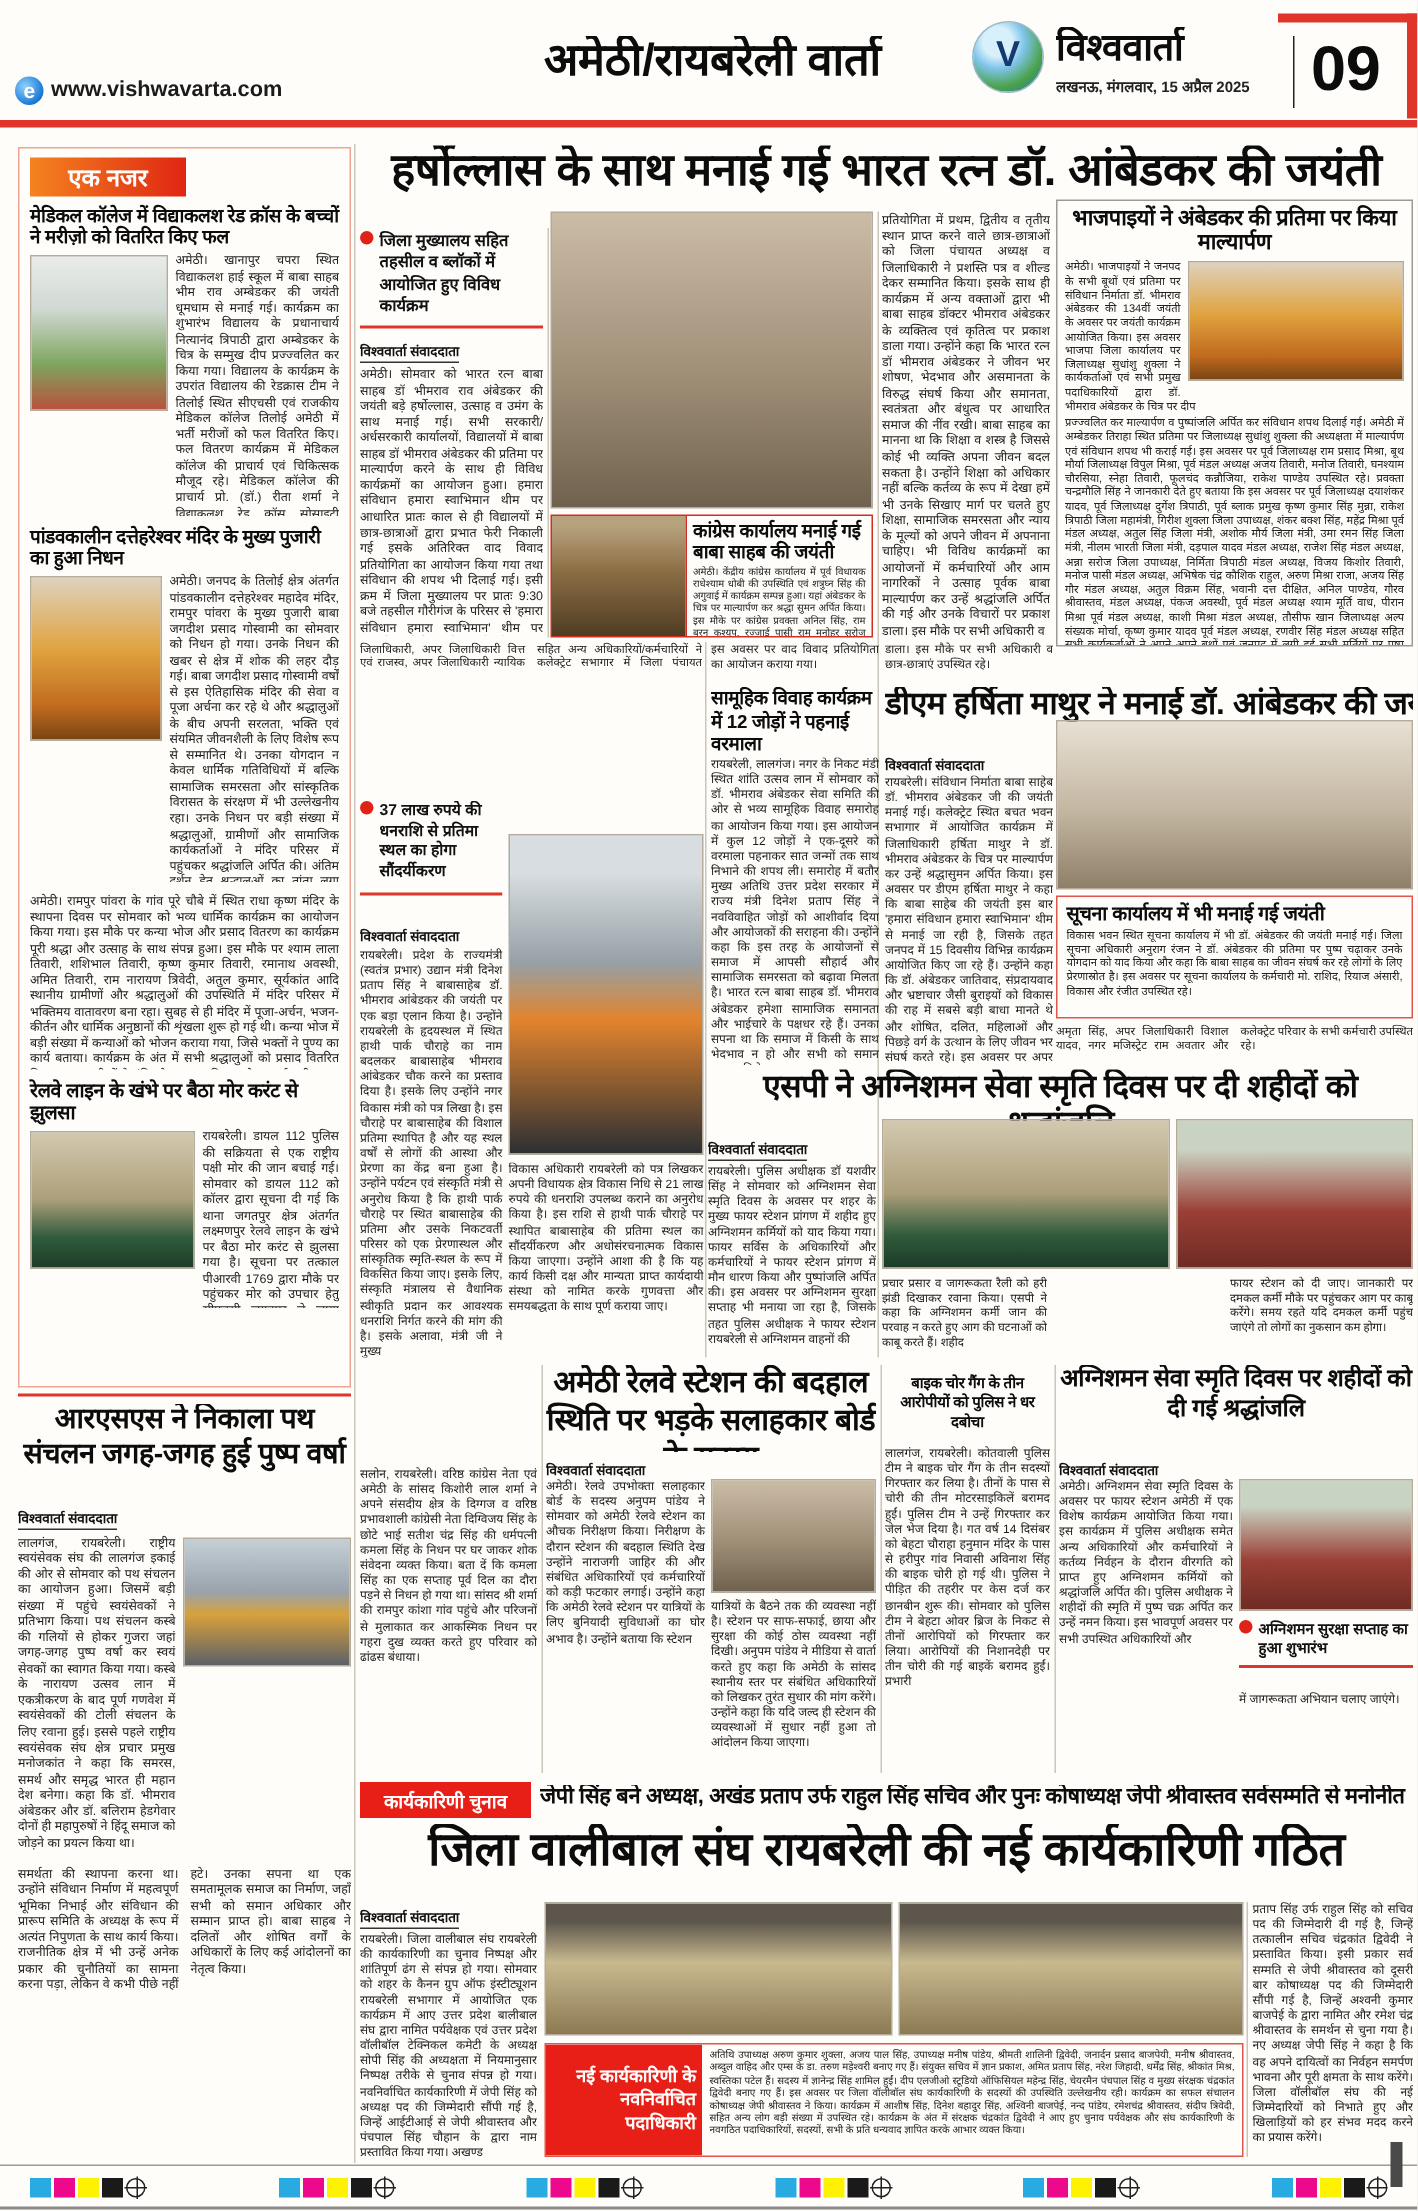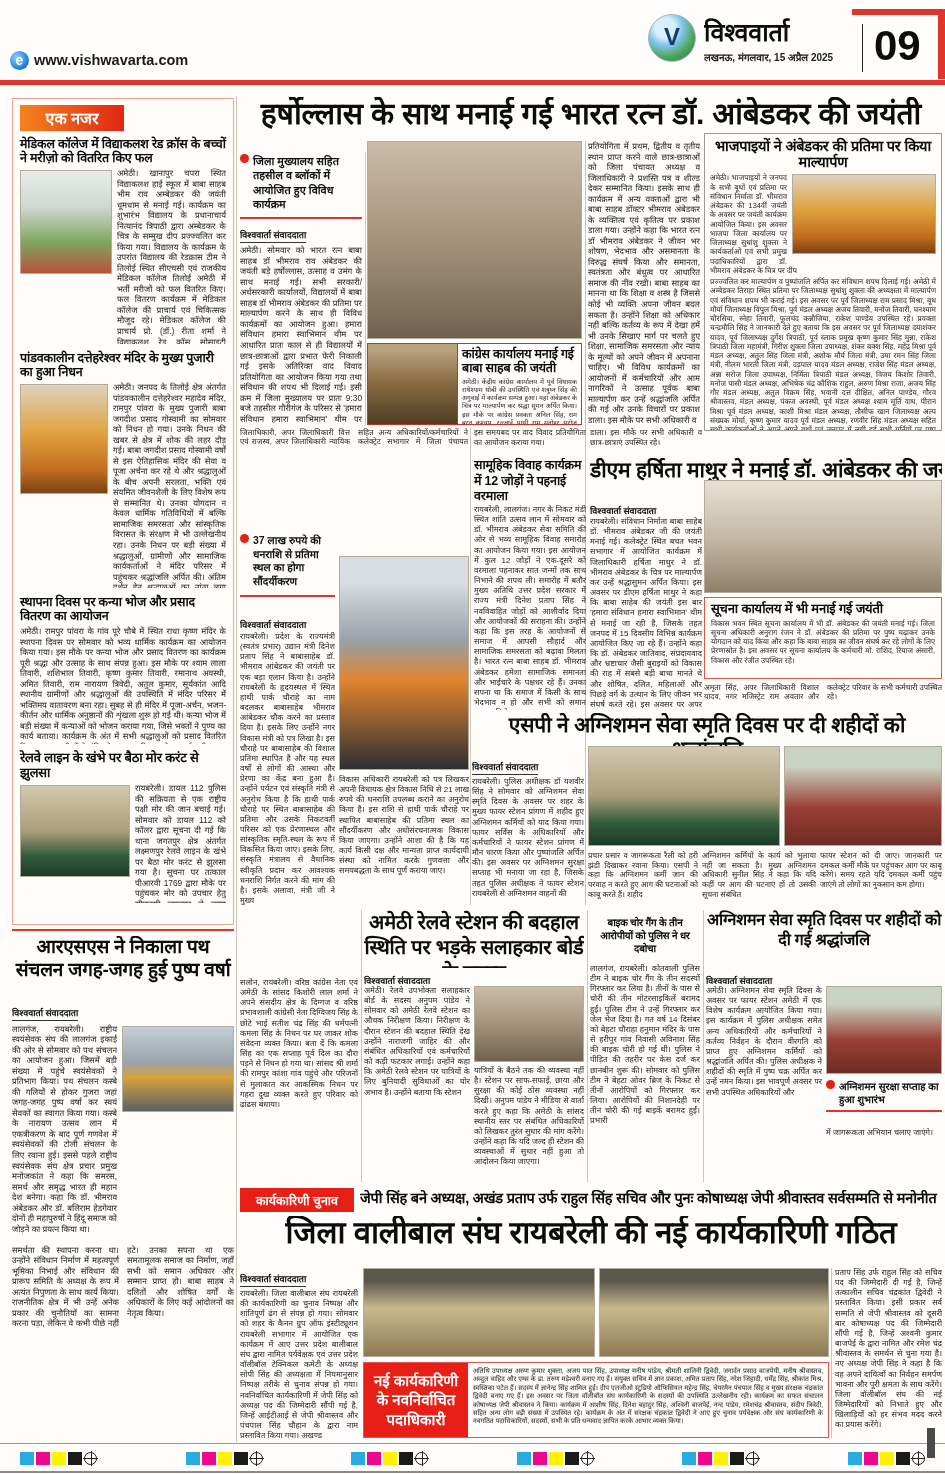--- a/index.html
+++ b/index.html
@@ -44,20 +44,21 @@
 </head>
 <body>
 
 <div class="page">
 
   <div class="abs" style="left:10px;top:46px;width:220px;height:28px;display:flex;align-items:center">
     <span style="width:19px;height:19px;border-radius:50%;background:radial-gradient(circle at 35% 35%,#8fd0ff,#1a7ad4 70%,#0b4f9c);color:#fff;font-weight:bold;font-size:14px;display:inline-flex;align-items:center;justify-content:center;margin-right:5px">e</span>
     <span style="font-size:14.5px;font-weight:bold;color:#1b1b1b">www.vishwavarta.com</span>
   </div>
 
+  <div class="abs hl ctr" style="left:300px;top:24px;width:350px;height:44px;font-size:30px">अमेठी/रायबरेली वार्ता</div>
 
   <div class="abs" style="left:648px;top:14px;width:48px;height:48px;border-radius:50%;background:radial-gradient(circle at 35% 28%,#d8f0fb 0 22%,#7fc4ea 40%,#4aa24a 68%,#1c74b8);border:1px solid #9db8c6">
     <span style="position:absolute;left:0;right:0;top:8px;text-align:center;font-weight:bold;font-size:24px;color:#143a6e">V</span>
   </div>
   <div class="abs hl" style="left:704px;top:18px;width:150px;height:30px;font-size:25px">विश्ववार्ता</div>
   <div class="abs" style="left:704px;top:50px;width:160px;height:14px;font-size:10px;font-weight:bold;color:#222">लखनऊ,  मंगलवार, 15 अप्रैल 2025</div>
 
   <div class="abs" style="left:862px;top:24px;width:1px;height:48px;background:#222"></div>
   <div class="abs hl" style="left:874px;top:22px;width:62px;height:50px;font-size:42px">09</div>
   <div class="abs" style="left:852px;top:9px;width:93px;height:6px;background:#e0352a"></div>
@@ -87,21 +88,20 @@
 
     <div style="margin-bottom:7px">
       <div class="hl" style="font-size:12.5px;margin-bottom:3px">पांडवकालीन दत्तेहरेश्वर  मंदिर के मुख्य पुजारी का हुआ निधन</div>
       <div style="overflow:hidden">
         <div class="photo ph-saffron" style="float:left;width:88px;height:110px;margin:2px 5px 2px 0"></div>
         <div class="body-txt" style="height:206px;overflow:hidden">अमेठी। जनपद के तिलोई क्षेत्र अंतर्गत पांडवकालीन दत्तेहरेश्वर महादेव मंदिर, रामपुर पांवरा के मुख्य पुजारी बाबा जगदीश प्रसाद गोस्वामी का सोमवार को निधन हो गया। उनके निधन की खबर से क्षेत्र में शोक की लहर दौड़ गई। बाबा जगदीश प्रसाद गोस्वामी वर्षों से इस ऐतिहासिक मंदिर की सेवा व पूजा अर्चना कर रहे थे और श्रद्धालुओं के बीच अपनी सरलता, भक्ति एवं संयमित जीवनशैली के लिए विशेष रूप से सम्मानित थे। उनका योगदान न केवल धार्मिक गतिविधियों में बल्कि सामाजिक समरसता और सांस्कृतिक विरासत के संरक्षण में भी उल्लेखनीय रहा। उनके निधन पर बड़ी संख्या में श्रद्धालुओं, ग्रामीणों और सामाजिक कार्यकर्ताओं ने मंदिर परिसर में पहुंचकर श्रद्धांजलि अर्पित की। अंतिम दर्शन हेतु श्रद्धालुओं का तांता लगा रहा। स्थानीय जनप्रतिनिधियों एवं संत समाज ने उनके निधन को अपूरणीय क्षति बताया है। ग्राम प्रधान नंद किशोर, जिला पंचायत सदस्य दिनेश जायसवाल नीरज शुक्ला, मंशा राम सैनी, हरिश्चंद्र, सुरेश सिंह, मारुत मिश्रा, श्याम सुंदर मदन शुक्ला, अंकित त्रिवेदी, शिव सागर मिश्रा, रमेश अम्हिरोजी रामू सैनी, अधिक सोनी आदि लोगों ने पहुंच परिवार को ढांढस बंधाया।</div>
       </div>
     </div>
 
     <div style="margin-bottom:7px">
-      <div class="hl" style="font-size:12.5px;margin-bottom:3px">स्थापना दिवस पर कन्या भोज और प्रसाद वितरण का आयोजन</div>
       <div class="body-txt" style="height:118px;overflow:hidden">अमेठी। रामपुर पांवरा के गांव पूरे चौबे में स्थित राधा कृष्ण मंदिर के स्थापना दिवस पर सोमवार को भव्य धार्मिक कार्यक्रम का आयोजन किया गया। इस मौके पर कन्या भोज और प्रसाद वितरण का कार्यक्रम पूरी श्रद्धा और उत्साह के साथ संपन्न हुआ। इस मौके पर श्याम लाला तिवारी, शशिभाल तिवारी, कृष्ण कुमार तिवारी, रमानाथ अवस्थी, अमित तिवारी, राम नारायण त्रिवेदी, अतुल कुमार, सूर्यकांत आदि स्थानीय ग्रामीणों और श्रद्धालुओं की उपस्थिति में मंदिर परिसर में भक्तिमय वातावरण बना रहा। सुबह से ही मंदिर में पूजा-अर्चन, भजन-कीर्तन और धार्मिक अनुष्ठानों की शृंखला शुरू हो गई थी। कन्या भोज में बड़ी संख्या में कन्याओं को भोजन कराया गया, जिसे भक्तों ने पुण्य का कार्य बताया। कार्यक्रम के अंत में सभी श्रद्धालुओं को प्रसाद वितरित किया गया। ग्रामीणों ने मंदिर के स्थापना दिवस को हर वर्ष इसी प्रकार मनाने का संकल्प लिया।</div>
     </div>
 
     <div>
       <div class="hl" style="font-size:13px;margin-bottom:3px">रेलवे लाइन के खंभे पर बैठा मोर करंट से झुलसा</div>
       <div style="overflow:hidden">
         <div class="photo ph-khaki" style="float:left;width:110px;height:92px;margin:2px 5px 2px 0"></div>
         <div class="body-txt" style="height:120px;overflow:hidden">रायबरेली। डायल 112 पुलिस की सक्रियता से एक राष्ट्रीय पक्षी मोर की जान बचाई गई। सोमवार को डायल 112 को कॉलर द्वारा सूचना दी गई कि थाना जगतपुर क्षेत्र अंतर्गत लक्ष्मणपुर रेलवे लाइन के खंभे पर बैठा मोर करंट से झुलसा गया है। सूचना पर तत्काल पीआरवी 1769 द्वारा मौके पर पहुंचकर मोर को उपचार हेतु सीएचसी जगतपुर ले जाया गया, जहां इलाज के बाद पीआरवी 1769 द्वारा मोर को वन विभाग को सुपुर्द कर दिया गया। इस ऑपरेशन में शामिल डायल 112 पीआरवी 1769 पुलिस टीम में आ.अंकुर चौहान, होम गार्ड मधुसूदन सिंह और हे0 गा0प्र0 धर्मराज यादव शामिल थे। उनकी तत्परता और सक्रियता से मोर की जान बचाई जा सकी।</div>
       </div>
     </div>
@@ -158,21 +158,21 @@
       <span class="dot"></span>
       <span>37 लाख रुपये की धनराशि से प्रतिमा स्थल का होगा सौंदर्यीकरण</span>
     </div>
   </div>
   <div class="abs" style="left:240px;top:614px;width:95px;height:14px"><span class="byline">विश्ववार्ता संवाददाता</span></div>
   <div class="abs body-txt" style="left:240px;top:632px;width:95px;height:273px;font-size:8px">रायबरेली। प्रदेश के राज्यमंत्री (स्वतंत्र प्रभार) उद्यान मंत्री दिनेश प्रताप सिंह ने बाबासाहेब डॉ. भीमराव आंबेडकर की जयंती पर एक बड़ा एलान किया है। उन्होंने रायबरेली के हृदयस्थल में स्थित हाथी पार्क चौराहे का नाम बदलकर बाबासाहेब भीमराव आंबेडकर चौक करने का प्रस्ताव दिया है। इसके लिए उन्होंने नगर विकास मंत्री को पत्र लिखा है। इस चौराहे पर बाबासाहेब की विशाल प्रतिमा स्थापित है और यह स्थल वर्षों से लोगों की आस्था और प्रेरणा का केंद्र बना हुआ है। उन्होंने पर्यटन एवं संस्कृति मंत्री से अनुरोध किया है कि हाथी पार्क चौराहे पर स्थित बाबासाहेब की प्रतिमा और उसके निकटवर्ती परिसर को एक प्रेरणास्थल और सांस्कृतिक स्मृति-स्थल के रूप में विकसित किया जाए। इसके लिए, संस्कृति मंत्रालय से वैधानिक स्वीकृति प्रदान कर आवश्यक धनराशि निर्गत करने की मांग की है। इसके अलावा, मंत्री जी ने मुख्य</div>
 
   <div class="abs photo ph-statue" style="left:339px;top:556px;width:130px;height:214px"></div>
   <div class="abs body-txt" style="left:339px;top:775px;width:130px;height:130px;font-size:8px">विकास अधिकारी रायबरेली को पत्र लिखकर अपनी विधायक क्षेत्र विकास निधि से 21 लाख रुपये की धनराशि उपलब्ध कराने का अनुरोध किया है। इस राशि से हाथी पार्क चौराहे पर स्थापित बाबासाहेब की प्रतिमा स्थल का सौंदर्यीकरण और अधोसंरचनात्मक विकास किया जाएगा। उन्होंने आशा की है कि यह कार्य किसी दक्ष और मान्यता प्राप्त कार्यदायी संस्था को नामित करके गुणवत्ता और समयबद्धता के साथ पूर्ण कराया जाए।</div>
 
-  <div class="abs tiny" style="left:474px;top:428px;width:112px;height:26px;font-size:7.8px">इस समयबद पर वाद विवाद प्रतियोगिता का आयोजन कराया गया।</div>
+  <div class="abs tiny" style="left:474px;top:428px;width:112px;height:26px;font-size:7.8px">इस अवसर पर वाद विवाद प्रतियोगिता का आयोजन कराया गया।</div>
   <div class="abs hl" style="left:474px;top:458px;width:112px;height:44px;font-size:12.5px;line-height:1.25">सामूहिक विवाह कार्यक्रम में 12 जोड़ों ने पहनाई वरमाला</div>
   <div class="abs body-txt" style="left:474px;top:505px;width:112px;height:205px;font-size:8px">रायबरेली, लालगंज। नगर के निकट मंडी स्थित शांति उत्सव लान में सोमवार को डॉ. भीमराव अंबेडकर सेवा समिति की ओर से भव्य सामूहिक विवाह समारोह का आयोजन किया गया। इस आयोजन में कुल 12 जोड़ों ने एक-दूसरे को वरमाला पहनाकर सात जन्मों तक साथ निभाने की शपथ ली। समारोह में बतौर मुख्य अतिथि उत्तर प्रदेश सरकार में राज्य मंत्री दिनेश प्रताप सिंह ने नवविवाहित जोड़ों को आशीर्वाद दिया और आयोजकों की सराहना की। उन्होंने कहा कि इस तरह के आयोजनों से समाज में आपसी सौहार्द और सामाजिक समरसता को बढ़ावा मिलता है। भारत रत्न बाबा साहब डॉ. भीमराव अंबेडकर हमेशा सामाजिक समानता और भाईचारे के पक्षधर रहे हैं। उनका सपना था कि समाज में किसी के साथ भेदभाव न हो और सभी को समान अवसर मिले।</div>
 
   <div class="abs tiny" style="left:590px;top:428px;width:112px;height:26px;font-size:7.8px">डाला। इस मौके पर सभी अधिकारी व छात्र-छात्राएं उपस्थित रहे।</div>
   <div class="abs hl" style="left:590px;top:458px;width:352px;height:38px;font-size:21px;white-space:nowrap">डीएम हर्षिता माथुर ने मनाई डॉ. आंबेडकर की जयंती</div>
   <div class="abs" style="left:590px;top:500px;width:112px;height:14px"><span class="byline">विश्ववार्ता संवाददाता</span></div>
   <div class="abs body-txt" style="left:590px;top:517px;width:112px;height:192px;font-size:8px">रायबरेली। संविधान निर्माता बाबा साहेब डॉ. भीमराव अंबेडकर जी की जयंती मनाई गई। कलेक्ट्रेट स्थित बचत भवन सभागार में आयोजित कार्यक्रम में जिलाधिकारी हर्षिता माथुर ने डॉ. भीमराव अंबेडकर के चित्र पर माल्यार्पण कर उन्हें श्रद्धासुमन अर्पित किया। इस अवसर पर डीएम हर्षिता माथुर ने कहा कि बाबा साहेब की जयंती इस बार 'हमारा संविधान हमारा स्वाभिमान' थीम से मनाई जा रही है, जिसके तहत जनपद में 15 दिवसीय विभिन्न कार्यक्रम आयोजित किए जा रहे हैं। उन्होंने कहा कि डॉ. अंबेडकर जातिवाद, संप्रदायवाद और भ्रष्टाचार जैसी बुराइयों को विकास की राह में सबसे बड़ी बाधा मानते थे और शोषित, दलित, महिलाओं और पिछड़े वर्ग के उत्थान के लिए जीवन भर संघर्ष करते रहे। इस अवसर पर अपर जिलाधिकारी</div>
 
   <div class="abs photo ph-office" style="left:704px;top:480px;width:238px;height:113px"></div>
   <div class="abs rbox" style="left:704px;top:597px;width:238px;height:82px;padding:4px 6px">
@@ -182,21 +182,20 @@
   <div class="abs tiny" style="left:704px;top:683px;width:238px;height:26px;column-count:2;column-gap:8px;font-size:7.6px">अमृता सिंह, अपर जिलाधिकारी विशाल यादव, नगर मजिस्ट्रेट राम अवतार और कलेक्ट्रेट परिवार के सभी कर्मचारी उपस्थित रहे।</div>
 
   <div class="abs hl ctr" style="left:472px;top:713px;width:470px;height:40px;font-size:21px">एसपी ने अग्निशमन सेवा स्मृति दिवस पर दी शहीदों को श्रद्धांजलि</div>
   <div class="abs" style="left:472px;top:756px;width:112px;height:150px">
     <span class="byline">विश्ववार्ता संवाददाता</span>
     <div class="body-txt" style="font-size:8px;height:132px;overflow:hidden;margin-top:2px">रायबरेली। पुलिस अधीक्षक डॉ यशवीर सिंह ने सोमवार को अग्निशमन सेवा स्मृति दिवस के अवसर पर शहर के मुख्य फायर स्टेशन प्रांगण में शहीद हुए अग्निशमन कर्मियों को याद किया गया। फायर सर्विस के अधिकारियों और कर्मचारियों ने फायर स्टेशन प्रांगण में मौन धारण किया और पुष्पांजलि अर्पित की। इस अवसर पर अग्निशमन सुरक्षा सप्ताह भी मनाया जा रहा है, जिसके तहत पुलिस अधीक्षक ने फायर स्टेशन रायबरेली से अग्निशमन वाहनों की</div>
   </div>
   <div class="abs photo ph-khaki" style="left:588px;top:746px;width:192px;height:100px"></div>
   <div class="abs photo ph-redcarpet" style="left:784px;top:746px;width:158px;height:100px"></div>
   <div class="abs tiny" style="left:588px;top:851px;width:110px;height:54px;font-size:7.7px">प्रचार प्रसार व जागरूकता रैली को हरी झंडी दिखाकर रवाना किया। एसपी ने कहा कि अग्निशमन कर्मी जान की परवाह न करते हुए आग की घटनाओं को काबू करते हैं। शहीद</div>
-  <div class="abs tiny" style="left:702px;top:851px;width:114px;height:54px;font-size:7.7px">अग्निशमन कर्मियों के कार्य को भुलाया नहीं जा सकता है। मुख्य अग्निशमन अधिकारी सुनील सिंह ने कहा कि यदि कहीं पर आग की घटनाएं हों तो उसकी सूचना संबंधित</div>
   <div class="abs tiny" style="left:820px;top:851px;width:122px;height:54px;font-size:7.7px">फायर स्टेशन को दी जाए। जानकारी पर दमकल कर्मी मौके पर पहुंचकर आग पर काबू करेंगे। समय रहते यदि दमकल कर्मी पहुंच जाएंगे तो लोगों का नुकसान कम होगा।</div>
 
   <div class="abs body-txt" style="left:240px;top:978px;width:118px;height:204px;font-size:8px">सलोन, रायबरेली। वरिष्ठ कांग्रेस नेता एवं अमेठी के सांसद किशोरी लाल शर्मा ने अपने संसदीय क्षेत्र के दिग्गज व वरिष्ठ प्रभावशाली कांग्रेसी नेता दिग्विजय सिंह के छोटे भाई सतीश चंद्र सिंह की धर्मपत्नी कमला सिंह के निधन पर घर जाकर शोक संवेदना व्यक्त किया। बता दें कि कमला सिंह का एक सप्ताह पूर्व दिल का दौरा पड़ने से निधन हो गया था। सांसद श्री शर्मा की रामपुर कांशा गांव पहुंचे और परिजनों से मुलाकात कर आकस्मिक निधन पर गहरा दुख व्यक्त करते हुए परिवार को ढांढस बंधाया।</div>
 
   <div class="abs hl ctr" style="left:364px;top:910px;width:220px;height:58px;font-size:20px;line-height:1.25">अमेठी रेलवे स्टेशन की बदहाल स्थिति पर भड़के सलाहकार बोर्ड के सदस्य</div>
   <div class="abs" style="left:364px;top:970px;width:110px;height:14px"><span class="byline">विश्ववार्ता संवाददाता</span></div>
   <div class="abs body-txt" style="left:364px;top:986px;width:106px;height:196px;font-size:8px">अमेठी। रेलवे उपभोक्ता सलाहकार बोर्ड के सदस्य अनुपम पांडेय ने सोमवार को अमेठी रेलवे स्टेशन का औचक निरीक्षण किया। निरीक्षण के दौरान स्टेशन की बदहाल स्थिति देख उन्होंने नाराजगी जाहिर की और संबंधित अधिकारियों एवं कर्मचारियों को कड़ी फटकार लगाई। उन्होंने कहा कि अमेठी रेलवे स्टेशन पर यात्रियों के लिए बुनियादी सुविधाओं का घोर अभाव है। उन्होंने बताया कि स्टेशन</div>
   <div class="abs photo ph-indoor" style="left:474px;top:986px;width:110px;height:76px"></div>
   <div class="abs body-txt" style="left:474px;top:1066px;width:110px;height:116px;font-size:8px">यात्रियों के बैठने तक की व्यवस्था नहीं है। स्टेशन पर साफ-सफाई, छाया और सुरक्षा की कोई ठोस व्यवस्था नहीं दिखी। अनुपम पांडेय ने मीडिया से वार्ता करते हुए कहा कि अमेठी के सांसद स्थानीय स्तर पर संबंधित अधिकारियों को लिखकर तुरंत सुधार की मांग करेंगे। उन्होंने कहा कि यदि जल्द ही स्टेशन की व्यवस्थाओं में सुधार नहीं हुआ तो आंदोलन किया जाएगा।</div>
 
@@ -221,21 +220,21 @@
 
   <div class="abs" style="left:240px;top:1268px;width:118px;height:172px">
     <span class="byline">विश्ववार्ता संवाददाता</span>
     <div class="body-txt" style="font-size:8px;height:152px;overflow:hidden;margin-top:2px">रायबरेली। जिला वालीबाल संघ रायबरेली की कार्यकारिणी का चुनाव निष्पक्ष और शांतिपूर्ण ढंग से संपन्न हो गया। सोमवार को शहर के कैनन ग्रुप ऑफ इंस्टीट्यूशन रायबरेली सभागार में आयोजित एक कार्यक्रम में आए उत्तर प्रदेश बालीबाल संघ द्वारा नामित पर्यवेक्षक एवं उत्तर प्रदेश वॉलीबॉल टेक्निकल कमेटी के अध्यक्ष सोपी सिंह की अध्यक्षता में नियमानुसार निष्पक्ष तरीके से चुनाव संपन्न हो गया। नवनिर्वाचित कार्यकारिणी में जेपी सिंह को अध्यक्ष पद की जिम्मेदारी सौंपी गई है, जिन्हें आईटीआई से जेपी श्रीवास्तव और पंचपाल सिंह चौहान के द्वारा नाम प्रस्तावित किया गया। अखण्ड</div>
   </div>
 
   <div class="abs photo ph-hall" style="left:363px;top:1268px;width:232px;height:89px"></div>
   <div class="abs photo ph-hall" style="left:599px;top:1268px;width:230px;height:89px"></div>
 
   <div class="abs rbox" style="left:363px;top:1362px;width:466px;height:76px;display:flex">
-    <div class="kickbox" style="flex:0 0 104px;font-size:15px;text-align:center;line-height:1.3;padding:4px">नई कार्यकारिणी के नवनिर्वाचित पदाधिकारी</div>
+    <div class="kickbox" style="flex:0 0 104px;font-size:12px;text-align:right;line-height:1.3;padding:4px">नई कार्यकारिणी के नवनिर्वाचित पदाधिकारी</div>
     <div class="tiny" style="flex:1;font-size:6.7px;padding:4px 5px;overflow:hidden">अतिथि उपाध्यक्ष अरुण कुमार शुक्ला, अजय पाल सिंह, उपाध्यक्ष मनीष पांडेय, श्रीमती शालिनी द्विवेदी, जनार्दन प्रसाद बाजपेयी, मनीष श्रीवास्तव, अब्दुल वाहिद और एम्स के डा. तरुण मड़ेश्वरी बनाए गए हैं। संयुक्त सचिव में ज्ञान प्रकाश, अमित प्रताप सिंह, नरेश जिहादी, धर्मेंद्र सिंह, श्रीकांत मिश्र, स्वस्तिका पटेल हैं। सदस्य में ज्ञानेन्द्र सिंह शामिल हुईं। दीप एलजीओ स्टूडियो ऑफिसियल महेन्द्र सिंह, चेयरमैन पंचपाल सिंह व मुख्य संरक्षक चंद्रकांत द्विवेदी बनाए गए हैं। इस अवसर पर जिला वॉलीबॉल संघ कार्यकारिणी के सदस्यों की उपस्थिति उल्लेखनीय रही। कार्यक्रम का सफल संचालन कोषाध्यक्ष जेपी श्रीवास्तव ने किया। कार्यक्रम में आशीष सिंह, दिनेश बहादुर सिंह, अश्विनी बाजपेई, नन्द पांडेय, रमेशचंद्र श्रीवास्तव, संदीप त्रिवेदी, सहित अन्य लोग बड़ी संख्या में उपस्थित रहे। कार्यक्रम के अंत में संरक्षक चंद्रकांत द्विवेदी ने आए हुए चुनाव पर्यवेक्षक और संघ कार्यकारिणी के नवगठित पदाधिकारियों, सदस्यों, सभी के प्रति धन्यवाद ज्ञापित करके आभार व्यक्त किया।</div>
   </div>
 
   <div class="abs body-txt" style="left:835px;top:1268px;width:107px;height:172px;font-size:8px">प्रताप सिंह उर्फ राहुल सिंह को सचिव पद की जिम्मेदारी दी गई है, जिन्हें तत्कालीन सचिव चंद्रकांत द्विवेदी ने प्रस्तावित किया। इसी प्रकार सर्व सम्मति से जेपी श्रीवास्तव को दूसरी बार कोषाध्यक्ष पद की जिम्मेदारी सौंपी गई है, जिन्हें अश्वनी कुमार बाजपेई के द्वारा नामित और रमेश चंद्र श्रीवास्तव के समर्थन से चुना गया है। नए अध्यक्ष जेपी सिंह ने कहा है कि वह अपने दायित्वों का निर्वहन समर्पण भावना और पूरी क्षमता के साथ करेंगे। जिला वॉलीबॉल संघ की नई जिम्मेदारियों को निभाते हुए और खिलाड़ियों को हर संभव मदद करने का प्रयास करेंगे।</div>
 
   <div class="abs" style="left:0;top:1443px;width:945px;height:1px;background:#9c9c9c"></div>
   <div class="abs" style="left:927px;top:1428px;width:8px;height:30px;background:#4a4a4a"></div>
 
   <div class="abs" style="left:20px;top:1450px;width:905px;height:16px;display:flex;justify-content:space-between;align-items:center">
     <div class="reg-group">

